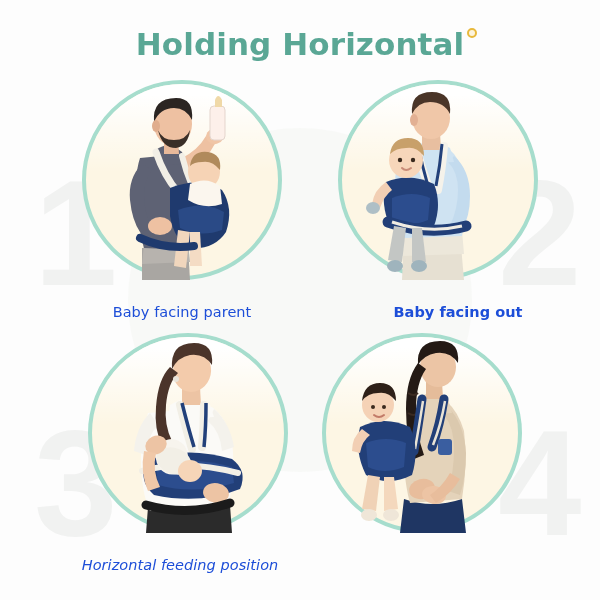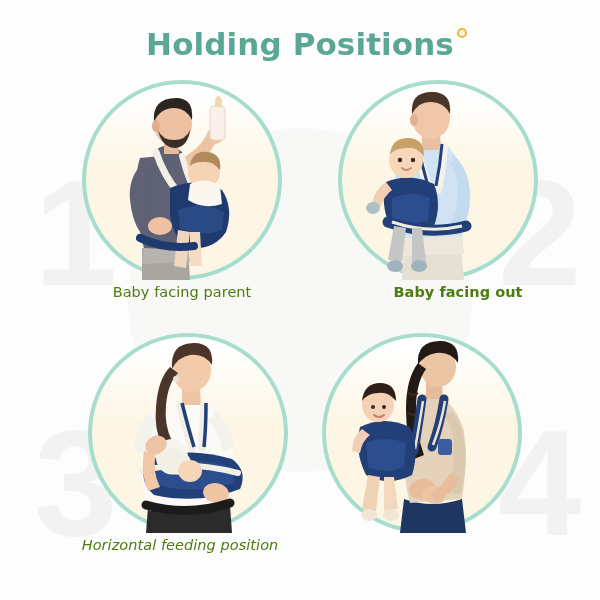--- a/index.html
+++ b/index.html
@@ -122,23 +122,23 @@
 
   
   .photo {
     position: absolute;
     left: 0; top: 0;
     width: 200px; height: 200px;
     overflow: visible;
   }
 
   .caption {
-    margin-top: 4px;
+    margin-top: 24px;
     text-align: center;
-    color: #4d7c0f;
+    color: #1d4ed8;
     font-size: 14.5px;
     font-family: "DejaVu Sans", sans-serif;
     letter-spacing: .05px;
     white-space: nowrap;
   }
   .cell-1 .caption { padding-left: 52px; }
   .cell-2 .caption { padding-left: 28px; font-weight: bold; }
   .cell-3 .caption { padding-left: 48px; font-style: italic; }
   .cell-4 .caption { padding-left: 10px; }
 
@@ -151,21 +151,21 @@
 
   <div class="center-disc"></div>
 
   <div class="watermark wm-1">1</div>
   <div class="watermark wm-2">2</div>
   <div class="watermark wm-3">3</div>
   <div class="watermark wm-4">4</div>
 
   <div class="title-wrap">
     <span class="title">
-      <span>Holding Positions</span>
+      <span>Holding Horizontal</span>
       <span class="title-dot"></span>
     </span>
   </div>
 
   <div class="grid">
 
     <div class="cell cell-1">
       <div class="photo-frame">
         <div class="ring"></div>
         <div class="photo">

